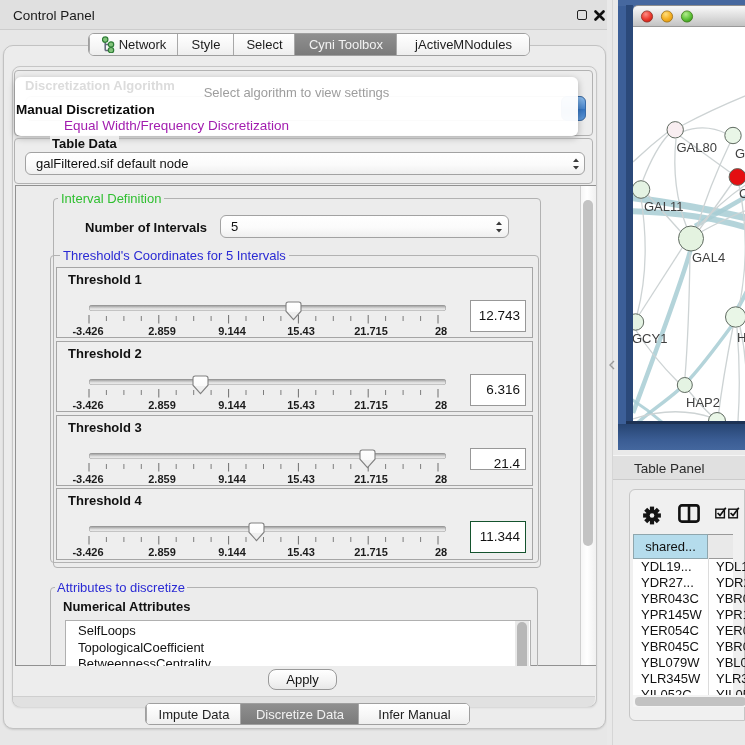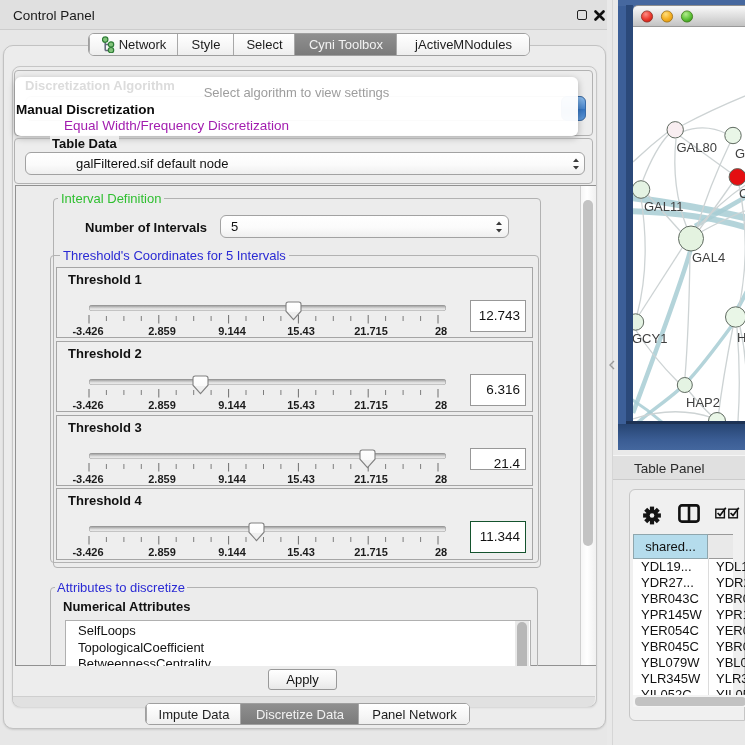--- a/index.html
+++ b/index.html
@@ -66,21 +66,21 @@
   <div class="abs" style="left:15px;top:77px;width:563px;height:59px;background:rgba(255,255,255,0.96);
        border-radius:6px;box-shadow:0 2px 7px rgba(0,0,0,0.28);"></div>
   <div class="abs" style="left:25px;top:78px;font-size:13px;font-weight:bold;color:#dcdcdc;">Discretization Algorithm</div>
   <div class="abs" style="left:15px;top:85px;width:563px;text-align:center;font-size:13px;color:#9d9d9d;">Select algorithm to view settings</div>
   <div class="abs" style="left:16px;top:102px;font-size:13.5px;font-weight:bold;color:#0c0c0c;">Manual Discretization</div>
   <div class="abs" style="left:16px;top:118px;font-size:13.5px;color:#a21caf;margin-left:48px;">Equal Width/Frequency Discretization</div>
 
   <div class="groupbox" style="left:14px;top:138px;width:577px;height:44px;"></div>
   <div class="abs" style="left:24px;top:136px;font-size:13px;font-weight:bold;color:#111;background:#ececec;padding:0 2px;margin-left:26px;">Table Data</div>
   <div class="combo" style="left:25px;top:152px;width:560px;height:23px;"></div>
-  <div class="abs" style="left:36px;top:156px;font-size:13px;color:#111;margin-left:40px;">galFiltered.sif default node</div>
+  <div class="abs" style="left:36px;top:156px;font-size:13px;color:#111;">galFiltered.sif default node</div>
   <svg style="position:absolute;left:572px;top:158px" width="8" height="12" viewBox="0 0 8 12">
       <path d="M4 0.5 L7 4 L1 4 Z" fill="#3a3a3a"></path>
       <path d="M4 11.5 L7 8 L1 8 Z" fill="#3a3a3a"></path>
     </svg>
 
   <div class="abs" style="left:14.5px;top:185px;width:581.5px;height:481px;border:1px solid #919191;
        background:#ececec;box-sizing:border-box;overflow:hidden;">
   </div>
 
   <div class="abs" style="left:580px;top:186px;width:15px;height:479px;background:linear-gradient(90deg,#f6f6f6,#ffffff 40%,#f0f0f0);border-left:1px solid #cfcfcf;"></div>
@@ -282,29 +282,29 @@
     <div style="position:absolute;left:44px;top:4px;font-size:13px;color:#2a2ad4;background:#ececec;padding:0 2px;">Attributes to discretize</div>
     <div style="position:absolute;left:52px;top:23px;font-size:13px;font-weight:bold;color:#111;">Numerical Attributes</div>
     <div style="position:absolute;left:54px;top:44px;width:464px;height:60px;background:#fff;border:1px solid #b0b0b0;"></div>
     <div style="position:absolute;left:67px;top:47px;font-size:13px;color:#111;">SelfLoops</div>
     <div style="position:absolute;left:67px;top:63.7px;font-size:13px;color:#111;">TopologicalCoefficient</div>
     <div style="position:absolute;left:67px;top:80.4px;font-size:13px;color:#111;">BetweennessCentrality</div>
     <div style="position:absolute;left:504px;top:45px;width:14px;height:58px;background:#e9e9e9;"></div>
     <div style="position:absolute;left:506px;top:46px;width:10px;height:70px;background:#b7b7b7;border-radius:5px;"></div>
   </div>
 
-  <div class="abs" style="left:268px;top:669px;width:69px;height:21px;border:1px solid #999;border-radius:3px;
+  <div class="abs" style="left:268px;top:669px;width:69px;height:21px;border:1px solid #999;border-radius:8px;
        background:linear-gradient(180deg,#ffffff 0%,#f4f4f4 55%,#e8e8e8 100%);box-sizing:border-box;
        font-size:13px;color:#111;display:flex;align-items:center;justify-content:center;">Apply</div>
 
   <div class="abs" style="left:145px;top:703px;width:323px;height:20px;border:1px solid #9f9f9f;
        border-radius:5px;overflow:hidden;background:#fff;">
     <div class="tabseg" style="left:0px;width:94px;">Impute Data</div>
     <div class="tabsel" style="left:94px;width:118px;">Discretize Data</div>
-    <div class="tabseg" style="left:212px;width:111px;">Panel Network</div>
+    <div class="tabseg" style="left:212px;width:111px;">Infer Manual</div>
   </div>
 
   <div class="abs" style="left:607px;top:0;width:11px;height:745px;background:#e9e9e9;"></div>
   <div class="abs" style="left:612px;top:0;width:1px;height:745px;background:#d6d6d6;"></div>
   <svg class="abs" style="left:608px;top:360px" width="8" height="10" viewBox="0 0 8 10">
      <path d="M6 1 L2 5 L6 9" stroke="#9a9a9a" stroke-width="1.4" fill="none"></path>
     </svg>
 
   <div class="abs" style="left:618px;top:0;width:127px;height:455px;background:#3c5f98;"></div>
   <div class="abs" style="left:618px;top:0;width:127px;height:6px;background:#46689f;"></div>

